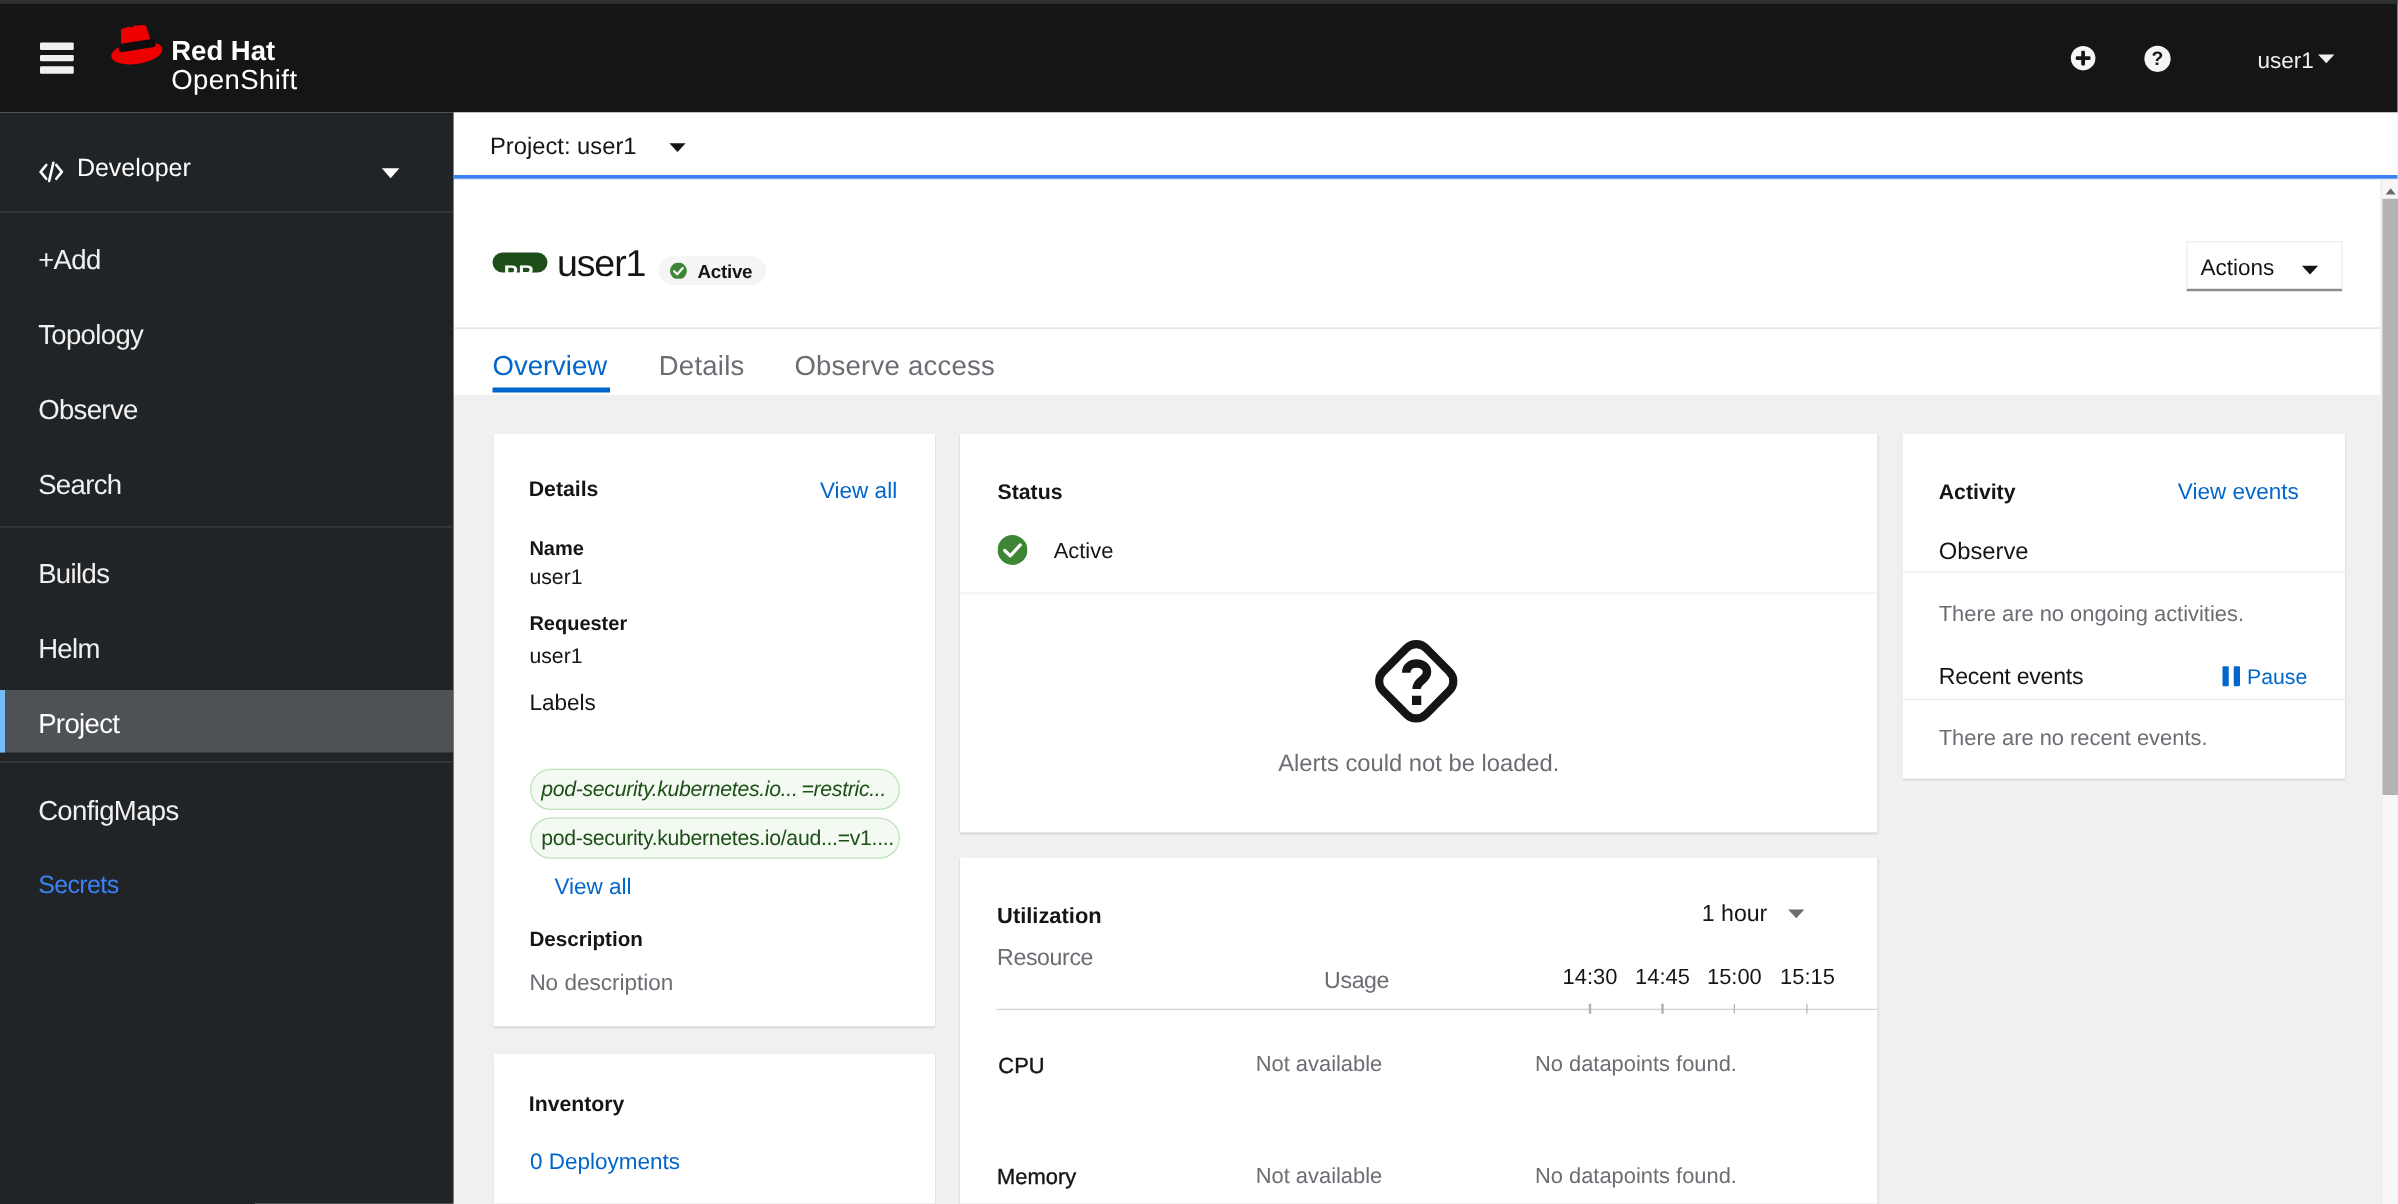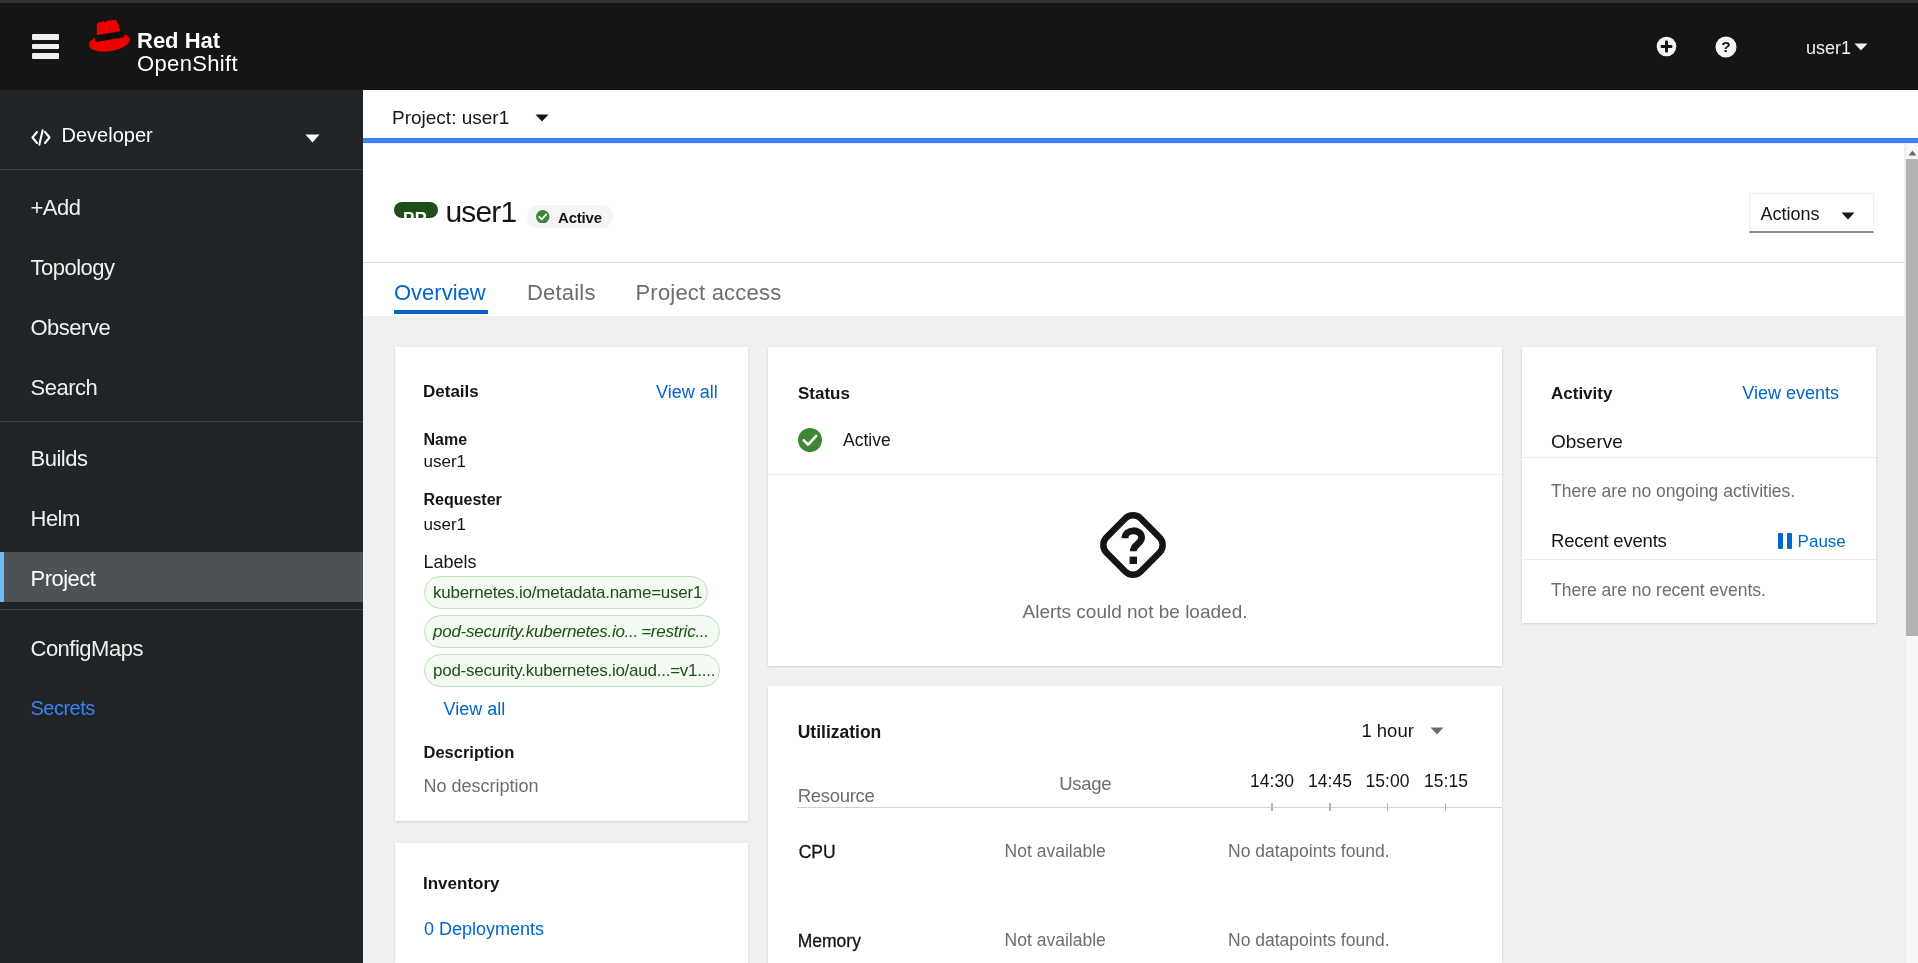--- a/index.html
+++ b/index.html
@@ -70,21 +70,21 @@
   <div class="txt" style="left:30.5px;top:417.5px;font-size:22px;color:#f0f0f0;letter-spacing:-0.5px;">Helm</div>
 
   <div class="abs" style="left:0;top:462px;width:363px;height:49.5px;background:#4f5255;border-left:4.5px solid #73bcf7;"></div>
   <div class="txt" style="left:30.5px;top:477.5px;font-size:22px;color:#fff;letter-spacing:-0.5px;">Project</div>
   <div class="abs" style="left:0;top:518.5px;width:363px;height:1px;background:#3c3f42;"></div>
 
   <div class="txt" style="left:30.5px;top:548px;font-size:22px;color:#f0f0f0;letter-spacing:-0.5px;">ConfigMaps</div>
   <div class="txt" style="left:30.5px;top:608px;font-size:20px;color:#3b82f6;letter-spacing:-0.5px;">Secrets</div>
 </div>
 
-<div class="abs" style="left:363px;top:90px;width:1555px;height:53px;background:#fff;border-bottom:5px solid #3b82f6;">
+<div class="abs" style="left:363px;top:90px;width:1555px;height:53px;background:#fff;border-bottom:3px solid #3b82f6;">
   <div class="txt" style="left:29px;top:18px;font-size:19px;color:#151515;">Project: user1</div>
   <svg class="abs" style="left:172px;top:24px;" width="14" height="8" viewBox="0 0 14 8">
     <path d="M0.5 0.5 L13.5 0.5 L7 7.5 Z" fill="#151515"></path>
   </svg>
 </div>
 
 <div class="abs" style="left:363px;top:144px;width:1541px;height:118px;background:#fff;">
 
   <div class="abs" style="left:31px;top:58px;width:44px;height:16px;border-radius:14px;background:#1e4f18;">
     <div class="txt bold" style="left:9px;top:7.5px;font-size:17px;color:#fff;letter-spacing:0.5px;">PR</div>
@@ -104,36 +104,33 @@
     <svg class="abs" style="left:91px;top:17.5px;" width="14" height="8" viewBox="0 0 14 8">
       <path d="M0.5 0.5 L13.5 0.5 L7 7.5 Z" fill="#151515"></path>
     </svg>
   </div>
 </div>
 
 <div class="abs" style="left:363px;top:262px;width:1541px;height:54px;background:#fff;border-top:1px solid #e0e0e0;">
   <div class="txt" style="left:31px;top:19px;font-size:22px;color:#0066cc;">Overview</div>
   <div class="abs" style="left:31px;top:47px;width:94px;height:3.5px;background:#0066cc;"></div>
   <div class="txt" style="left:164px;top:19px;font-size:22px;color:#6a6e73;letter-spacing:0.2px;">Details</div>
-  <div class="txt" style="left:272.5px;top:19px;font-size:22px;color:#6a6e73;letter-spacing:0.2px;">Project access</div>
+  <div class="txt" style="left:272.5px;top:19px;font-size:22px;color:#6a6e73;letter-spacing:0.2px;">Observe access</div>
 </div>
 
 <div class="abs" style="left:363px;top:316px;width:1541px;height:647px;background:#f0f0f0;"></div>
 
 <div class="card" style="left:395px;top:346.5px;width:353px;height:474px;">
   <div class="txt bold" style="left:28px;top:36.5px;font-size:17px;color:#151515;">Details</div>
   <div class="txt blue" style="left:261px;top:36.5px;font-size:18px;">View all</div>
   <div class="txt bold" style="left:28.5px;top:85px;font-size:16px;color:#151515;">Name</div>
   <div class="txt" style="left:28.5px;top:106.5px;font-size:17px;color:#151515;">user1</div>
   <div class="txt bold" style="left:28.5px;top:145.5px;font-size:16px;color:#151515;">Requester</div>
   <div class="txt" style="left:28.5px;top:169px;font-size:17px;color:#151515;">user1</div>
   <div class="txt" style="left:28.5px;top:206.5px;font-size:18px;color:#151515;">Labels</div>
-  <div class="abs" style="left:28.5px;top:229px;width:284px;height:33px;border:1px solid #bde2b9;background:#f3faf2;border-radius:16.5px;">
-    <div class="txt" style="left:8.5px;top:7px;font-size:17px;color:#1e4f18;letter-spacing:-0.25px;">kubernetes.io/metadata.name=user1</div>
-  </div>
   <div class="abs" style="left:28.5px;top:268px;width:296px;height:33px;border:1px solid #bde2b9;background:#f3faf2;border-radius:16.5px;font-style:italic;">
     <div class="txt" style="left:8.5px;top:7px;font-size:17px;color:#1e4f18;letter-spacing:-0.25px;">pod-security.kubernetes.io... =restric...</div>
   </div>
   <div class="abs" style="left:28.5px;top:307px;width:296px;height:33px;border:1px solid #bde2b9;background:#f3faf2;border-radius:16.5px;">
     <div class="txt" style="left:8.5px;top:7px;font-size:17px;color:#1e4f18;letter-spacing:-0.25px;">pod-security.kubernetes.io/aud...=v1....</div>
   </div>
   <div class="txt blue" style="left:48.5px;top:353.5px;font-size:18px;">View all</div>
   <div class="txt bold" style="left:28.5px;top:397.5px;font-size:16.5px;color:#151515;">Description</div>
   <div class="txt gray" style="left:28.5px;top:430px;font-size:18px;">No description</div>
 </div>
@@ -159,21 +156,21 @@
   </svg>
   <div class="txt gray" style="left:254.5px;top:255.5px;font-size:19px;">Alerts could not be loaded.</div>
 </div>
 
 <div class="card" style="left:768px;top:686px;width:734px;height:277px;">
   <div class="txt bold" style="left:29.7px;top:37.5px;font-size:17.5px;color:#151515;">Utilization</div>
   <div class="txt" style="left:593.4px;top:35.5px;font-size:18.5px;color:#151515;">1 hour</div>
   <svg class="abs" style="left:662px;top:41px;" width="14" height="8" viewBox="0 0 14 8">
     <path d="M0.5 0.5 L13.5 0.5 L7 7.5 Z" fill="#6a6e73"></path>
   </svg>
-  <div class="txt gray" style="left:29.7px;top:101px;font-size:18.5px;letter-spacing:-0.3px;">Resource</div>
+  <div class="txt gray" style="left:29.7px;top:71px;font-size:18.5px;letter-spacing:-0.3px;">Resource</div>
   <div class="txt gray" style="left:291.3px;top:88.5px;font-size:18.5px;letter-spacing:-0.3px;">Usage</div>
   <div class="txt" style="left:482.1px;top:86.5px;font-size:17.5px;color:#151515;">14:30</div>
   <div class="txt" style="left:540.1px;top:86.5px;font-size:17.5px;color:#151515;">14:45</div>
   <div class="txt" style="left:597.6px;top:86.5px;font-size:17.5px;color:#151515;">15:00</div>
   <div class="txt" style="left:656.1px;top:86.5px;font-size:17.5px;color:#151515;">15:15</div>
   <div class="abs" style="left:28.7px;top:120.5px;width:705.3px;height:1px;background:#d2d2d2;"></div>
   <div class="abs" style="left:503.3px;top:117px;width:1.5px;height:7.5px;background:#b3b3b3;"></div>
   <div class="abs" style="left:561.3px;top:117px;width:1.5px;height:7.5px;background:#b3b3b3;"></div>
   <div class="abs" style="left:618.8px;top:117px;width:1.5px;height:7.5px;background:#b3b3b3;"></div>
   <div class="abs" style="left:676.8px;top:117px;width:1.5px;height:7.5px;background:#b3b3b3;"></div>

